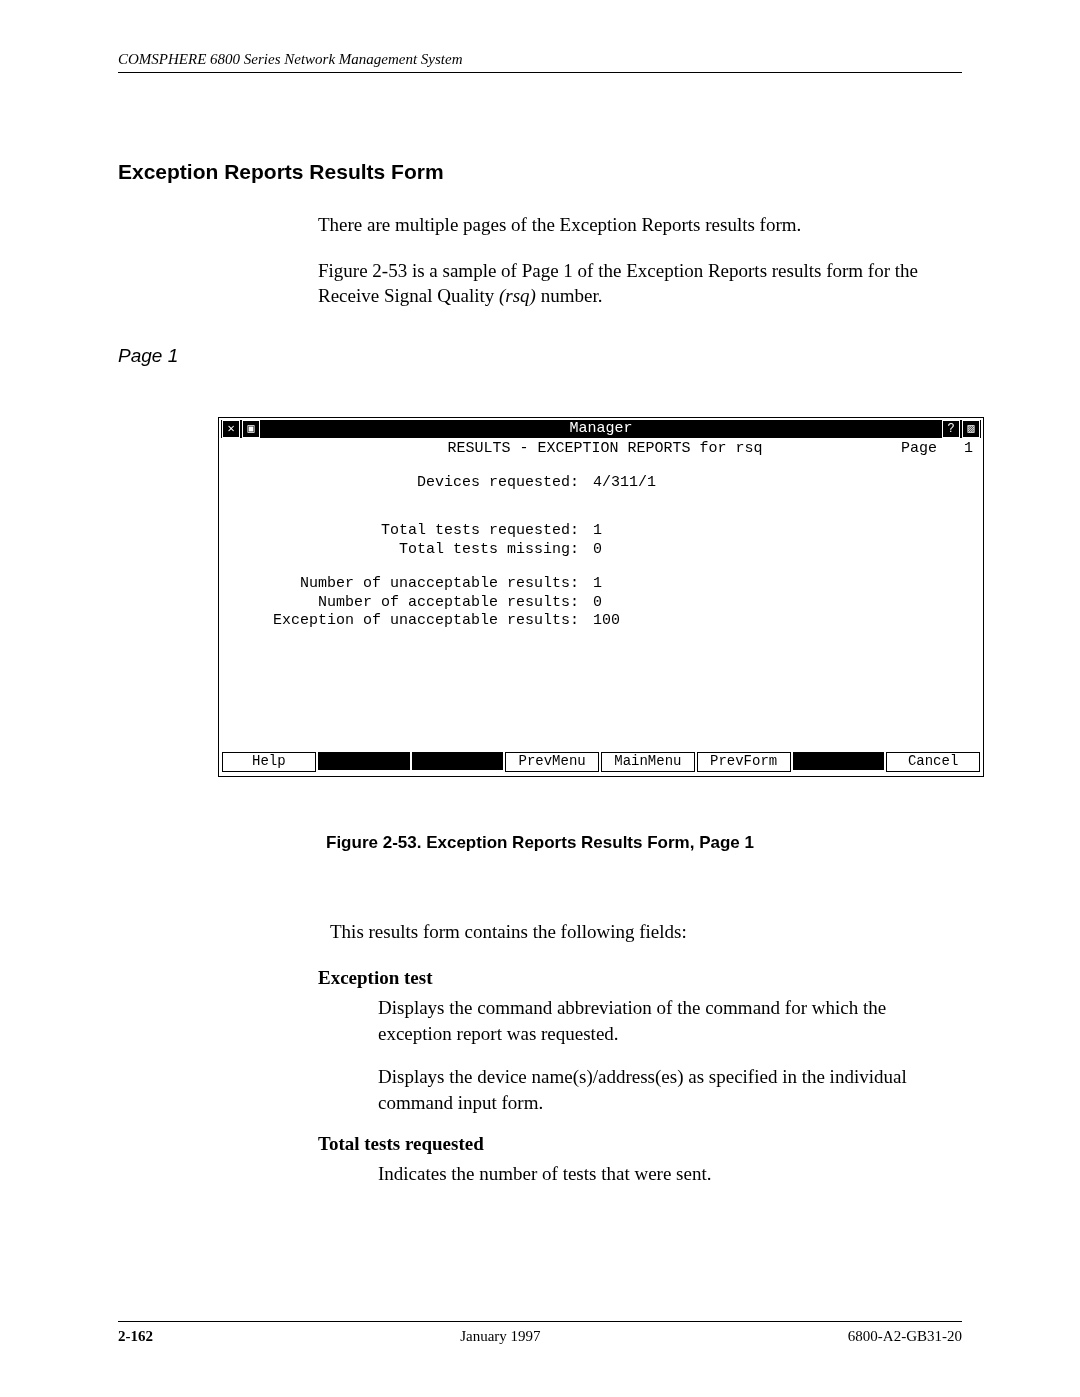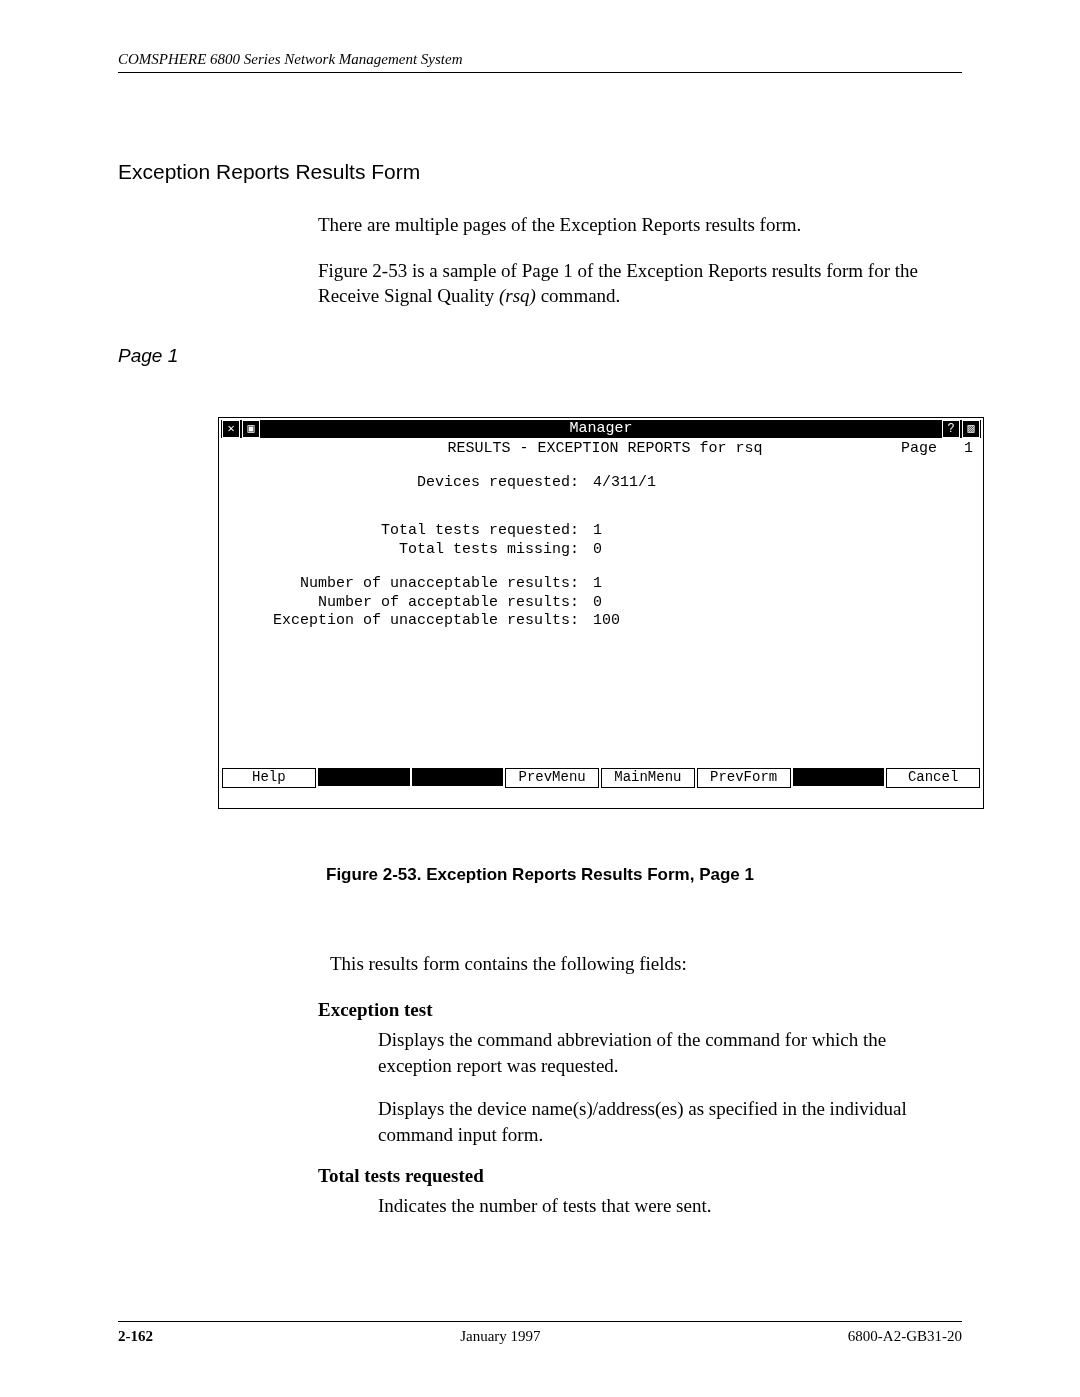--- a/index.html
+++ b/index.html
@@ -2,41 +2,41 @@
 <html><head>
 <meta charset="utf-8">
 <style>
 html,body{margin:0;padding:0;background:#fff}
 body{font-family:"Times New Roman",Times,serif;color:#000}
 .page{width:1080px;height:1397px;position:relative;margin:0 auto;background:#fff}
 .running-head{position:absolute;left:118px;right:118px;top:50px}
 .running-head .line{border-bottom:1.5px solid #000;padding-bottom:4px}
 .running-head .txt{font-size:15px;font-weight:normal;font-style:italic;font-family:"Times New Roman",serif}
 .content{position:absolute;left:118px;right:118px;top:160px}
-h3.section{font-family:Arial,Helvetica,sans-serif;font-weight:normal;font-size:21px;margin:0 0 28px 0}
+h3.section{font-family:Arial,Helvetica,sans-serif;font-weight:bold;font-size:21px;margin:0 0 28px 0}
 .body-indent{margin-left:200px;margin-right:10px}
 p.doc{font-size:19px;line-height:1.35;margin:0 0 20px 0}
 em.cmd{font-style:italic}
 .page-label{font-family:Arial,Helvetica,sans-serif;font-style:italic;font-size:19px;margin:36px 0 24px 0}
 .term-wrap{margin-left:100px;width:760px;padding:2px;border:1px solid #000;margin-top:50px}
 .term{font-family:"Courier New",monospace;font-size:15px;line-height:1.25;background:#fff;color:#000}
 .term .titlebar{background:#000;color:#fff;display:flex;align-items:center;height:18px}
 .term .titlebar .grp{display:flex}
 .term .tbtn{width:16px;height:16px;margin:1px;border:1px solid #fff;display:flex;align-items:center;justify-content:center;font-size:12px;line-height:1}
 .term .ttitle{flex:1;text-align:center}
 .term .screen{padding:2px 8px 2px 8px;min-height:310px}
 .term .row{display:flex}
 .term .lab{width:350px;text-align:right;white-space:pre}
 .term .val{padding-left:14px;white-space:pre}
 .term .hdr{display:flex}
 .term .hdr .left{flex:1;text-align:center;padding-left:80px}
 .term .hdr .right{white-space:pre}
 .term .spacer{height:15px}
 .term .fkeys{display:flex;padding:0 0 2px 0}
-.term .fk{flex:1;height:18px;background:#000;margin:16px 1px}
+.term .fk{flex:1;height:18px;background:#000;margin:0 1px}
 .term .fk.on{background:#fff;color:#000;border:1px solid #000;display:flex;align-items:center;justify-content:center;font-size:14px}
 .caption{text-align:center;font-family:Arial,Helvetica,sans-serif;font-weight:bold;font-size:17px;margin-top:56px}
 .fields-intro{font-size:19px;margin:68px 0 24px 12px}
 dl.fields{margin:0}
 dl.fields dt{font-weight:bold;font-size:19px;margin:18px 0 6px 0}
 dl.fields dd{font-size:19px;margin:0 0 18px 60px;line-height:1.35}
 .footer{position:absolute;left:118px;right:118px;bottom:52px}
 .footer .line{border-top:1.5px solid #000;padding-top:6px;display:flex;justify-content:space-between;font-size:15px}
 .footer .pg{font-weight:bold}
 </style>
@@ -50,21 +50,21 @@
       <span class="txt">COMSPHERE 6800 Series Network Management System</span>
     </div>
   </div>
 
   <div class="content">
     <h3 class="section">Exception Reports Results Form</h3>
 
     <div class="body-indent">
       <p class="doc">There are multiple pages of the Exception Reports results form.</p>
       <p class="doc">
-        <span>Figure 2-53 is a sample of Page 1 of the Exception Reports results form for the Receive Signal Quality </span><em class="cmd">(rsq)</em><span> command.</span>
+        <span>Figure 2-53 is a sample of Page 1 of the Exception Reports results form for the Receive Signal Quality </span><em class="cmd">(rsq)</em><span> number.</span>
       </p>
     </div>
 
     <div class="page-label">Page 1</div>
 
     <div class="term-wrap">
       <div class="term">
         <div class="titlebar">
           <div class="grp">
             <div class="tbtn">✕</div>

